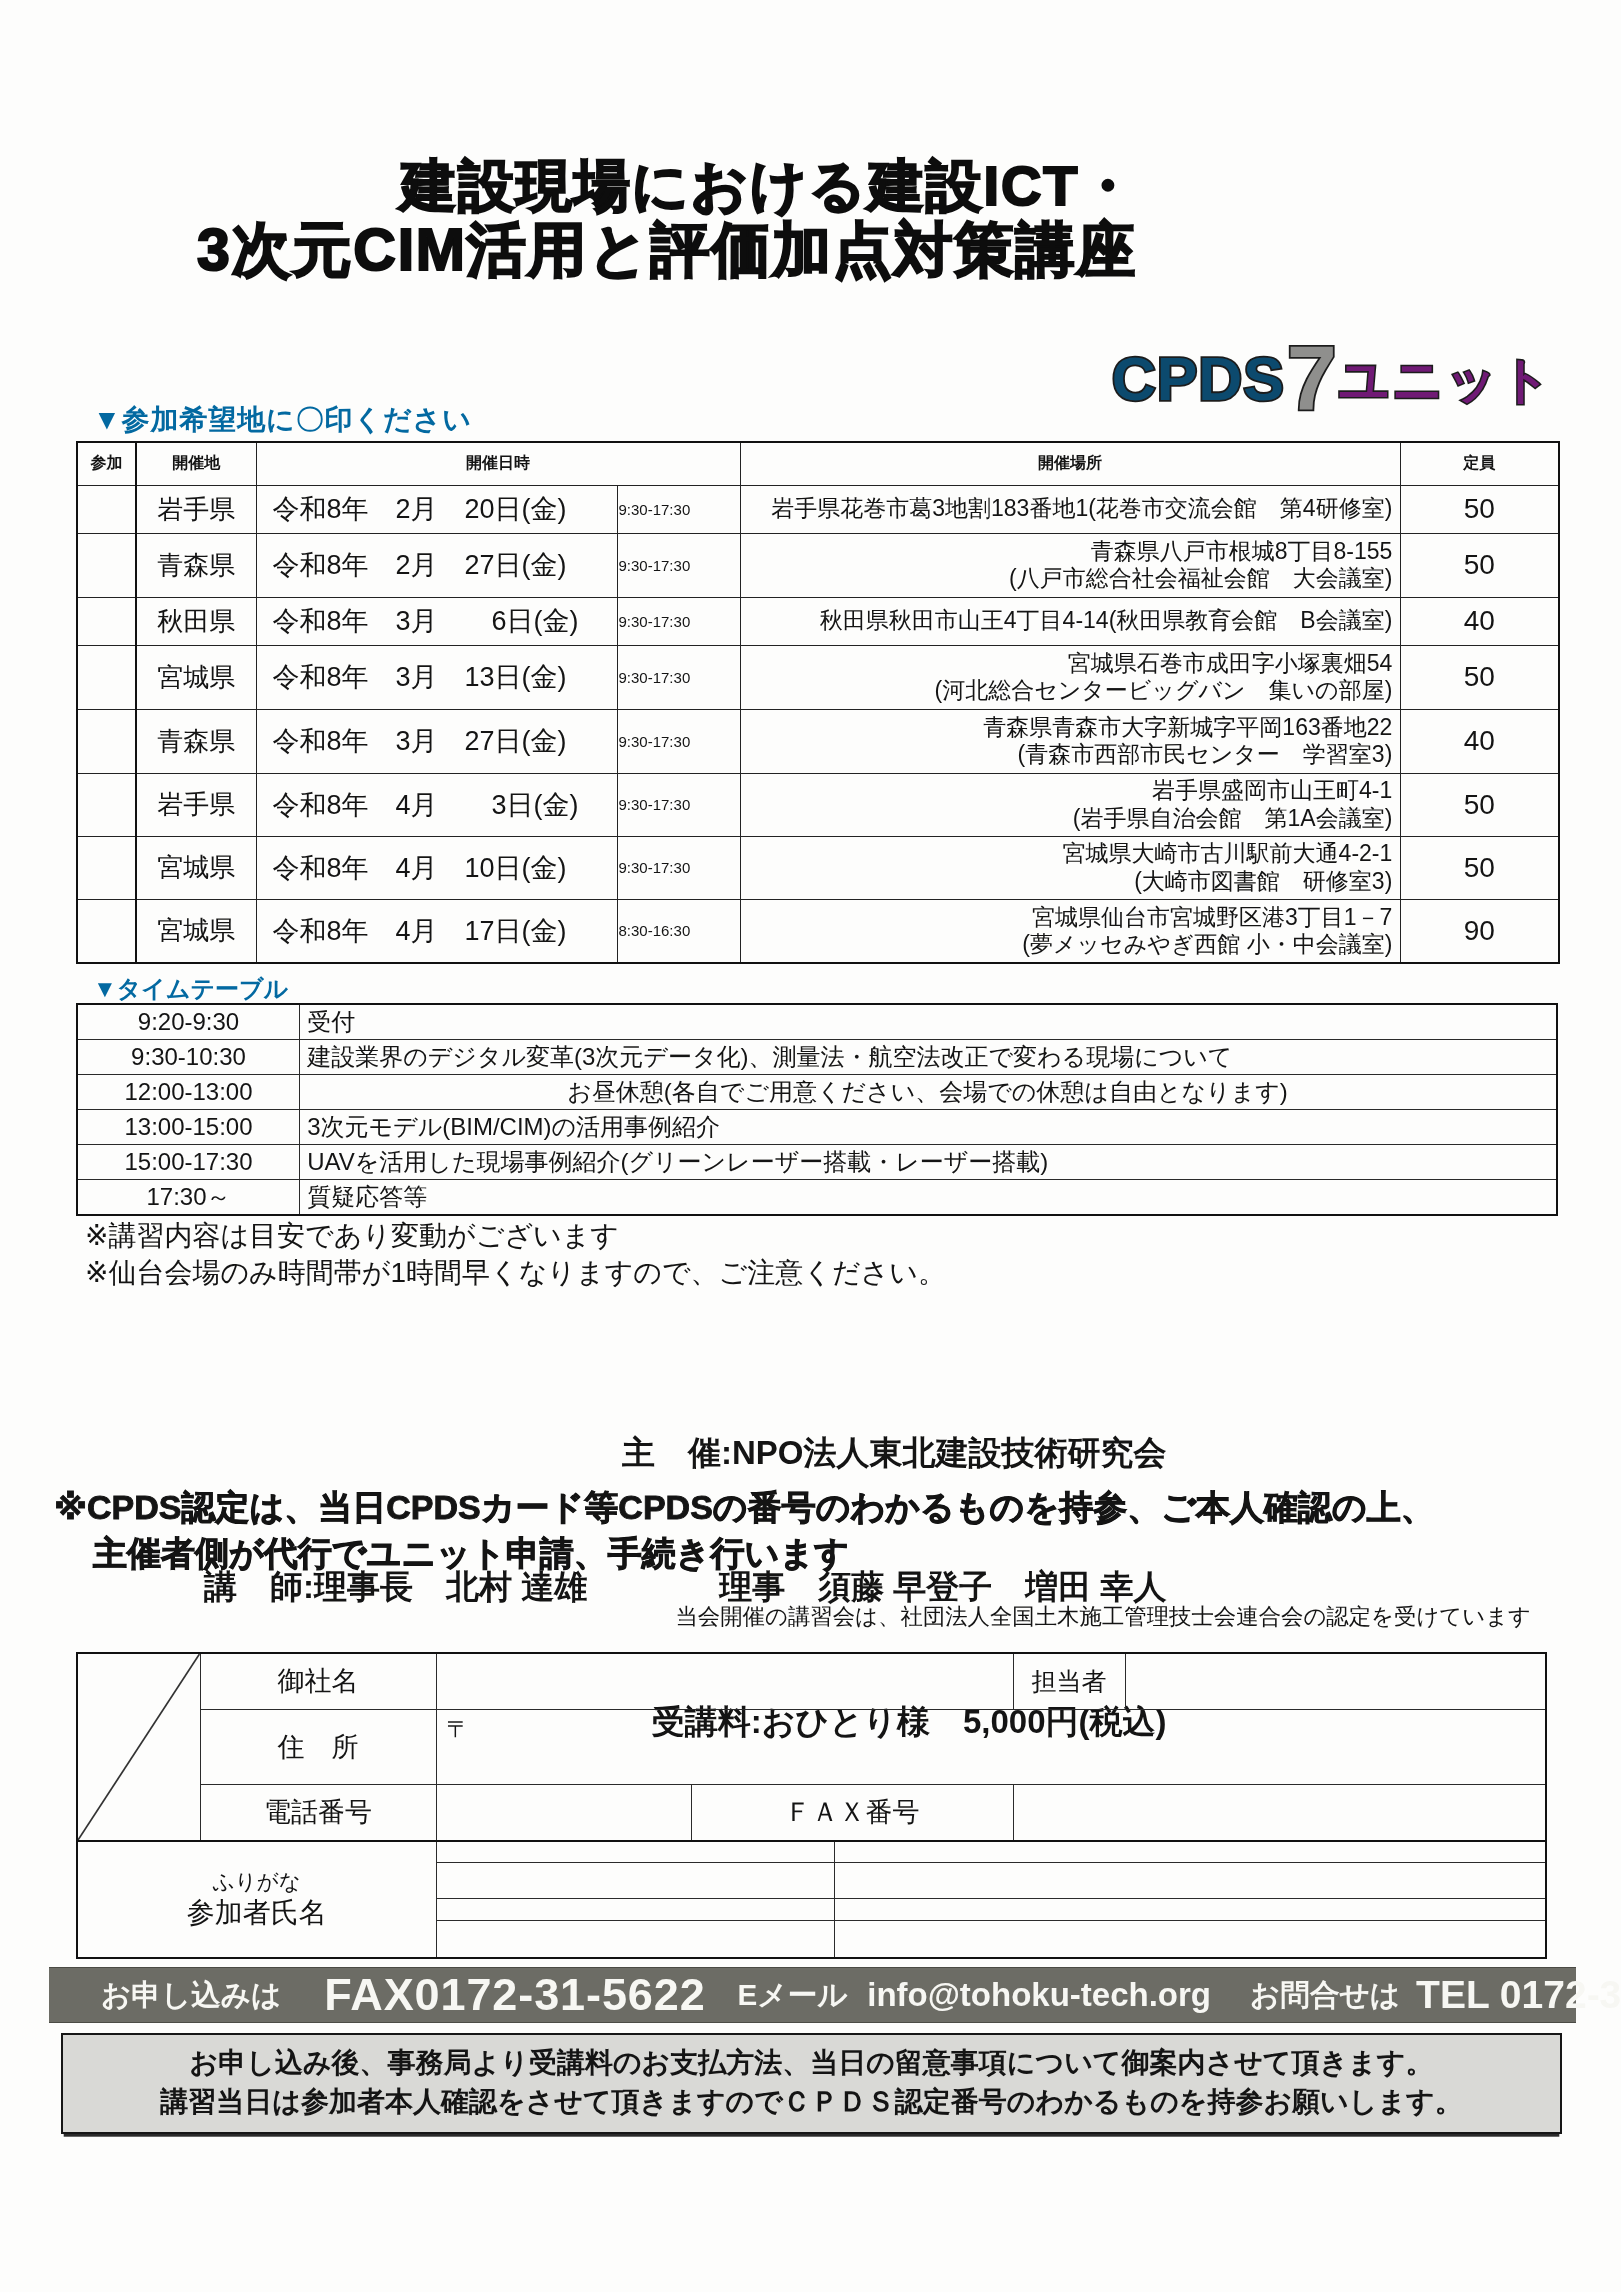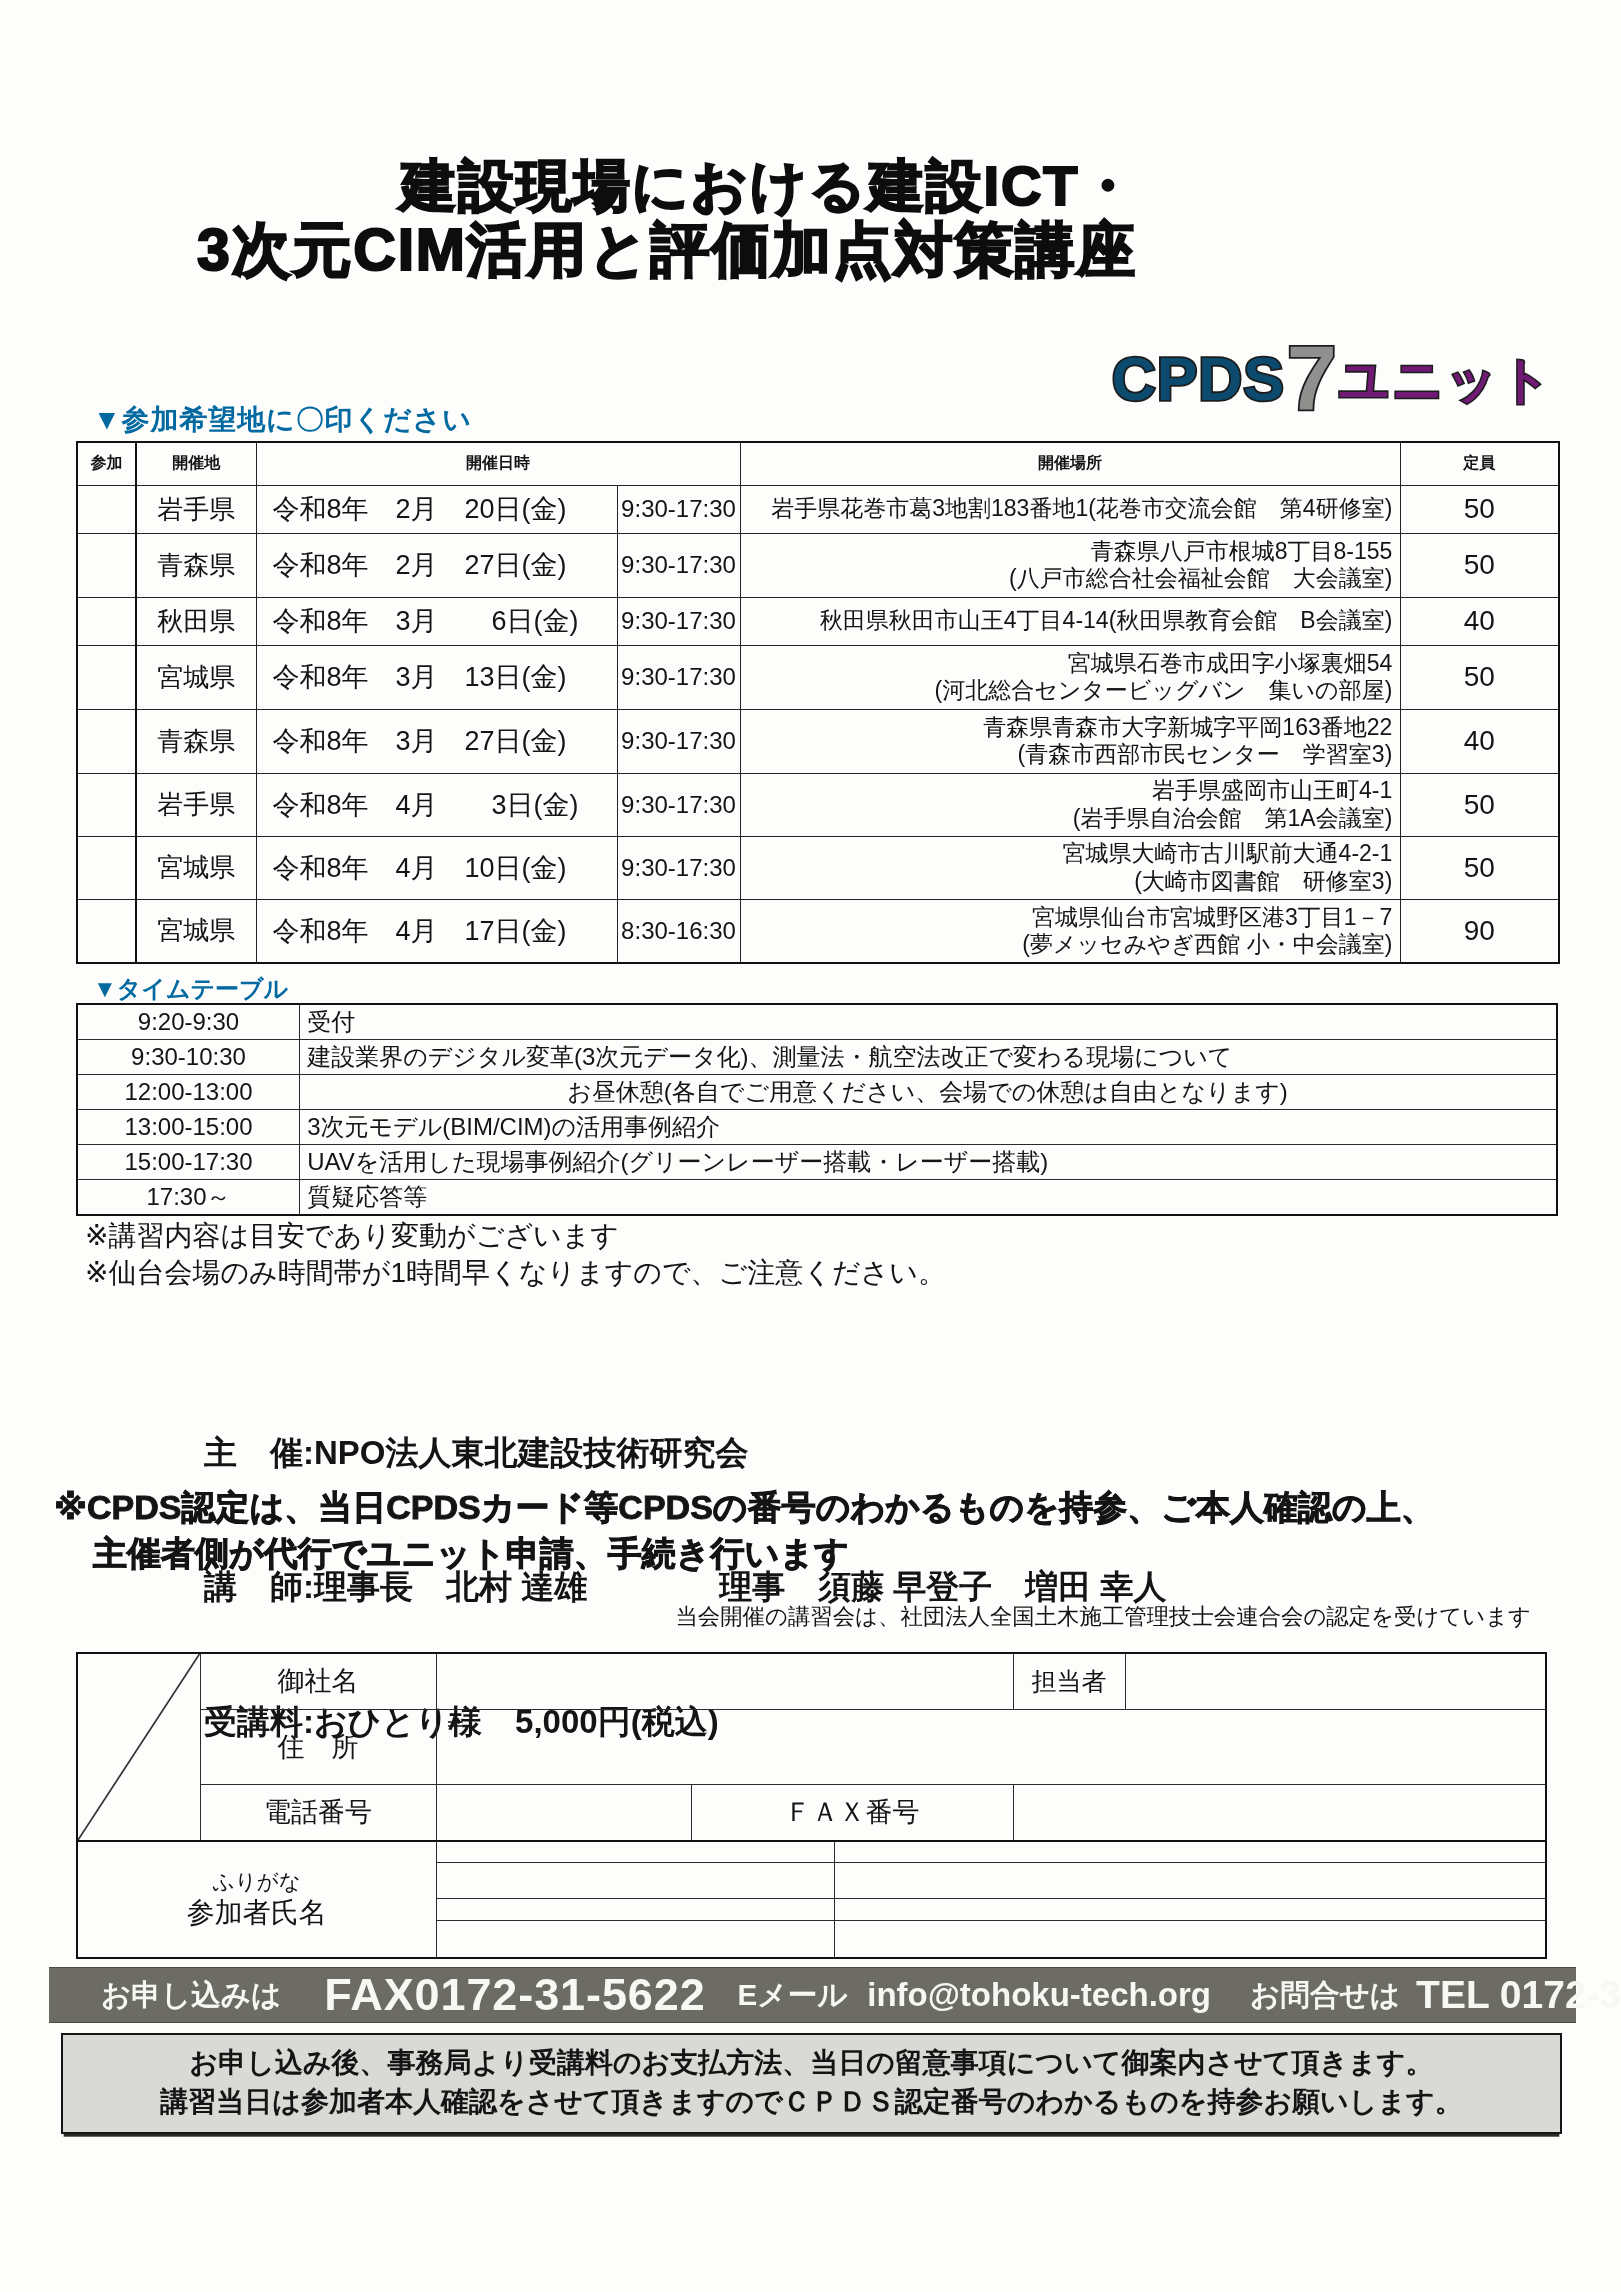--- a/index.html
+++ b/index.html
@@ -26,35 +26,35 @@
   #h-tt{top:973px;left:93px;font-size:24px;}
   
   table{border-collapse:collapse;}
   .main{position:absolute;top:441px;left:76px;width:1482px;table-layout:fixed;
     border:2.7px solid #111;}
   .main th,.main td{border:1.8px solid #232323;overflow:hidden;}
   .main th{font-size:16px;font-weight:600;}
   .main .c-sanka{border-right:2.7px solid #111;}
   .main td.pref{text-align:center;font-size:26px;}
   .main td.date{font-size:27px;padding-left:16px;white-space:pre;}
-  .main td.time{text-align:center;font-size:24px;white-space:nowrap;}
+  .main td.time{text-align:left;font-size:15px;white-space:nowrap;}
   .main td.venue{font-size:23px;padding:1.8px 7.2px;line-height:1.18;text-align:right;}
   .main td.venue span{display:block;white-space:nowrap;}
   .main td.cap{text-align:center;font-size:28px;}
   
   .tt{position:absolute;top:1003px;left:76px;width:1482px;table-layout:fixed;
     border:2.7px solid #111;}
   .tt td{border:1.8px solid #2a2a2a;height:28px;}
   .tt td.t{width:219px;text-align:center;font-size:24px;white-space:nowrap;}
   .tt td.c{font-size:24px;padding-left:7.2px;white-space:nowrap;}
   .tt td.c.center{text-align:center;padding-left:0;}
   .notes{position:absolute;top:1218px;left:85px;font-size:28px;line-height:1.32;}
   
   .org{position:absolute;top:1341px;left:204px;font-size:33px;font-weight:700;
-    line-height:1.36;white-space:pre;}
+    line-height:1.36;white-space:pre;text-align:right;}
   
   .cpds-note{position:absolute;top:1485px;left:54px;font-size:34px;font-weight:800;
     line-height:1.35;-webkit-text-stroke:0.9px #111;paint-order:stroke fill;white-space:nowrap;}
   .cpds-note .ind{margin-left:39px;}
   .right-note{position:absolute;top:1601px;left:0;width:1531px;text-align:right;font-size:22.4px;}
   
   .form{position:absolute;top:1652px;left:76px;width:1469px;table-layout:fixed;
     border:2.7px solid #111;}
   .form td{border:1.8px solid #2b2b2b;position:relative;}
   .form td.lab{text-align:center;font-size:27px;}

